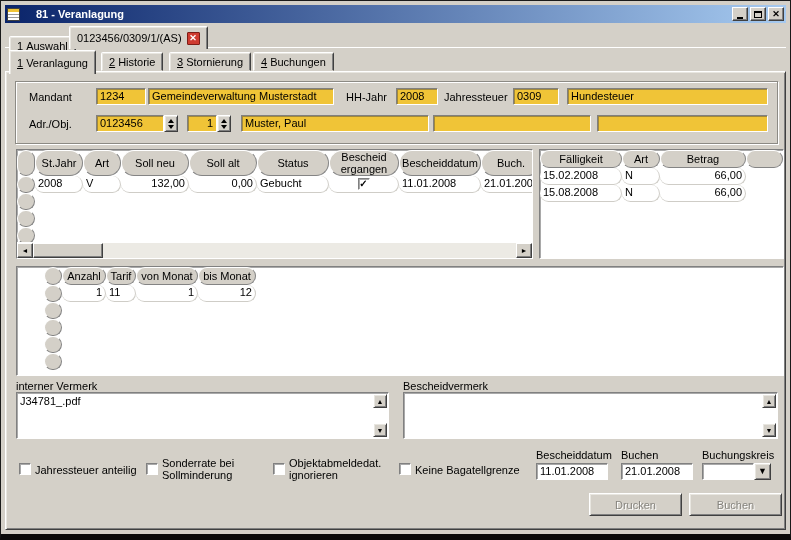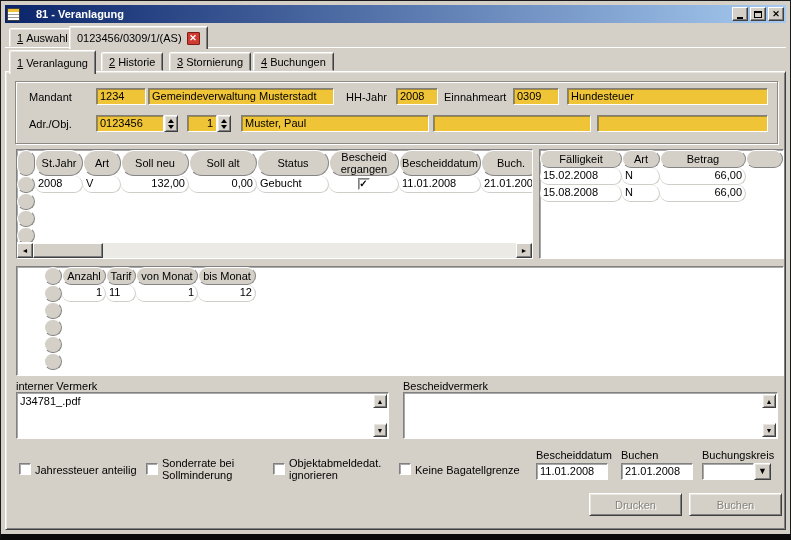--- a/index.html
+++ b/index.html
@@ -176,21 +176,21 @@
         </span>
       <span class="winbtn">
           <span class="glyph-close">✕</span>
         </span>
     </span>
   </div>
 
   <div class="page"></div>
   <div class="strip-line"></div>
 
-  <div class="tab" style="left:8px; top:27px; height:19px;">
+  <div class="tab" style="left:8px; top:35px; height:19px;">
     <span><span class="accel">1</span><span>Auswahl</span></span>
   </div>
   <div class="tab" style="left:68px; top:25px; height:23px; border-bottom:none;">
     <span>0123456/0309/1/(AS)</span>
     <span class="tab-close"><span>✕</span></span>
   </div>
 
   <div class="tab" style="left:8px; top:49px; height:24px; border-bottom:none;">
     <span><span class="accel">1</span><span>Veranlagung</span></span>
   </div>
@@ -204,21 +204,21 @@
     <span><span class="accel">4</span><span>Buchungen</span></span>
   </div>
 
   <div class="etched" style="left:14px; top:80px; width:763px; height:63px;"></div>
 
   <span class="lbl" style="left:28px; top:90px;">Mandant</span>
   <div class="field yellow" style="left:95px; top:87px; width:50px; height:17px;">1234</div>
   <div class="field yellow" style="left:147px; top:87px; width:186px; height:17px;">Gemeindeverwaltung Musterstadt</div>
   <span class="lbl" style="left:345px; top:90px;">HH-Jahr</span>
   <div class="field yellow" style="left:395px; top:87px; width:42px; height:17px;">2008</div>
-  <span class="lbl" style="left:443px; top:90px;">Einnahmeart</span>
+  <span class="lbl" style="left:443px; top:90px;">Jahressteuer</span>
   <div class="field yellow" style="left:512px; top:87px; width:46px; height:17px;">0309</div>
   <div class="field yellow" style="left:566px; top:87px; width:201px; height:17px;">Hundesteuer</div>
 
   <span class="lbl" style="left:28px; top:117px;">Adr./Obj.</span>
   <div class="field yellow" style="left:95px; top:114px; width:68px; height:17px;">0123456</div>
   <div class="spin raised" style="left:163px; top:114px; width:14px; height:17px;">
     <span class="tri-up"></span>
     <span class="tri-down"></span>
   </div>
   <div class="field yellow right" style="left:186px; top:114px; width:30px; height:17px;">1</div>

